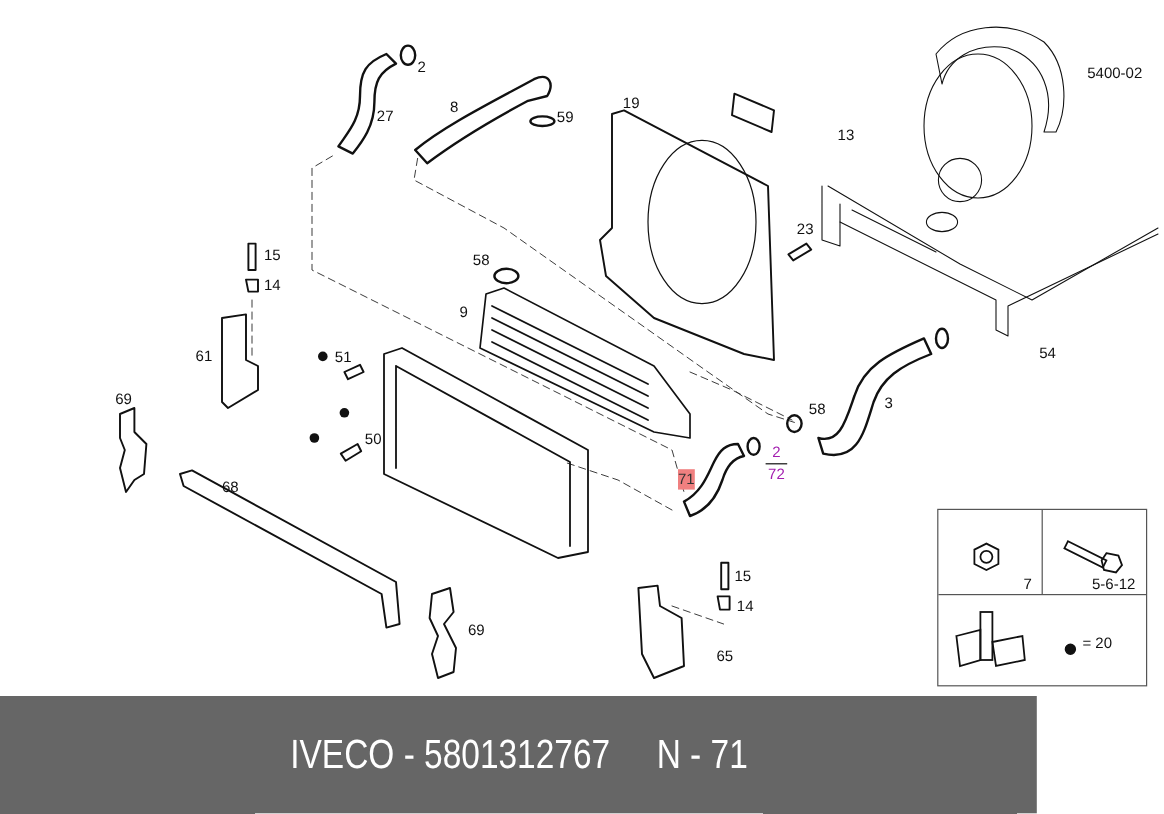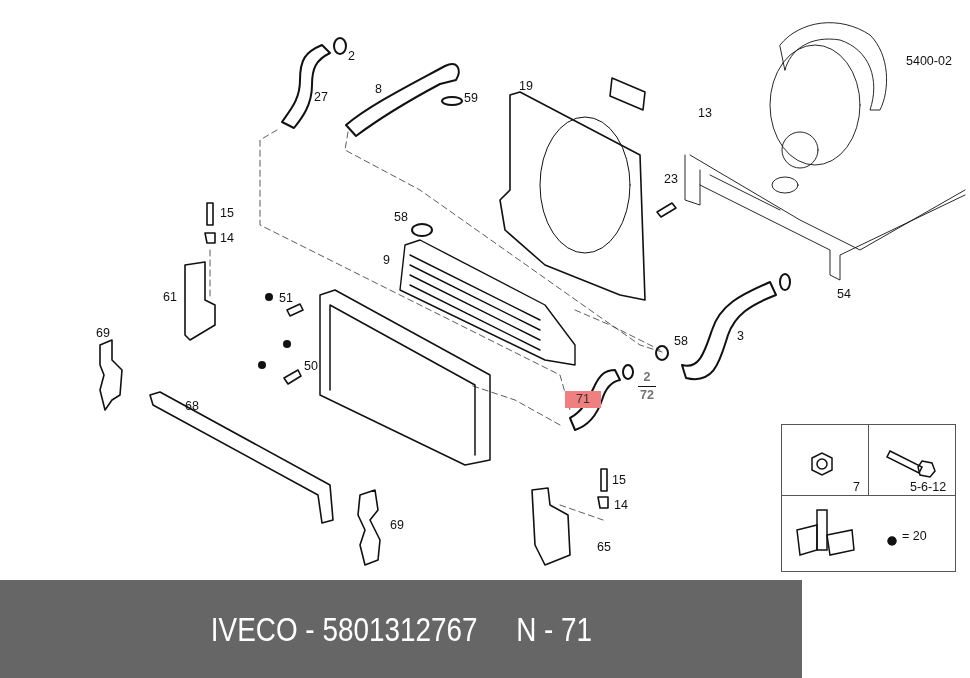--- a/index.html
+++ b/index.html
@@ -1,31 +1,31 @@
 <!DOCTYPE html>
 <html><head>
 <meta charset="utf-8">
 <style>
   html, body { margin: 0; padding: 0; }
   body { width: 970px; height: 678px; background: #ffffff; position: relative; overflow: hidden; font-family: "Liberation Sans", sans-serif; }
   #diagram { position: absolute; left: 0; top: 0; width: 970px; height: 580px; background: #ffffff; }
   #diagram svg { position: absolute; left: 0; top: 0; }
   .callout { position: absolute; font-size: 12.5px; color: #111; line-height: 1; white-space: nowrap; }
-  .callout.hl { background: #f08080; color: #333; padding: 2px 11px; }
-  .frac { position: absolute; font-size: 12.5px; color: #737373; text-align: center; line-height: 1; font-weight: bold; }
+  .callout.hl { background: #f08080; color: #333; padding: 2px 0; }
+  .frac { position: absolute; font-size: 12.5px; color: #a21caf; text-align: center; line-height: 1; }
   .frac .line { display: block; border-top: 1px solid #111; margin: 2px 0; width: 18px; }
   .dot { position: absolute; width: 8px; height: 8px; border-radius: 50%; background: #111; }
   #watermark { position: absolute; left: 150px; top: 408px; width: 640px; height: 160px; pointer-events: none; }
   #wm-text { position: absolute; left: 160px; top: 0; font-size: 170px; line-height: 160px; color: transparent; -webkit-text-stroke: 1.4px #cfcfcf; letter-spacing: 2px; font-family: "Liberation Sans", sans-serif; }
   #wm-badge { position: absolute; left: 0; top: 0; width: 140px; height: 140px; border: 1.5px solid #d8d8d8; border-radius: 22px; }
   #legend { position: absolute; left: 781px; top: 424px; width: 173px; height: 146px; border: 1px solid #555; background: #fff; }
   #legend .vdiv { position: absolute; left: 86px; top: 0; width: 1px; height: 70px; background: #555; }
   #legend .hdiv { position: absolute; left: 0; top: 70px; width: 173px; height: 1px; background: #555; }
   #legend .lbl { position: absolute; font-size: 12.5px; color: #111; }
-  #footer { position: absolute; left: 0; top: 580px; width: 802px; height: 98px; background: #666666; display: flex; align-items: center; justify-content: center; }
+  #footer { position: absolute; left: 0; top: 580px; width: 864px; height: 98px; background: #666666; display: flex; align-items: center; justify-content: center; }
   #footer .ft { color: #ffffff; font-size: 34px; letter-spacing: 0px; font-family: "Liberation Sans", sans-serif; transform: scaleX(0.82); white-space: pre; }
 </style>
 </head>
 <body>
 
 <div id="diagram">
   <svg width="970" height="580" viewBox="0 0 970 580" fill="none" stroke="#111" stroke-width="1.3" stroke-linejoin="round" stroke-linecap="round">
 
     <g stroke="#333" stroke-width="0.8" stroke-dasharray="6 4">
       <path d="M277 130 L260 140 L260 225 L560 375 L570 410"></path>
@@ -98,28 +98,28 @@
 
 
   <div class="callout" style="left:906px; top:55px;">5400-02</div>
 
   <div class="callout" style="left:348px; top:50px;">2</div>
   <div class="callout" style="left:314px; top:91px;">27</div>
   <div class="callout" style="left:375px; top:83px;">8</div>
   <div class="callout" style="left:464px; top:92px;">59</div>
   <div class="callout" style="left:519px; top:80px;">19</div>
   <div class="callout" style="left:650px; top:107px;margin-left:48px;">13</div>
-  <div class="callout" style="left:664px; top:173px;text-align:center;">23</div>
+  <div class="callout" style="left:664px; top:185px;text-align:center;">23</div>
   <div class="callout" style="left:220px; top:207px;">15</div>
   <div class="callout" style="left:220px; top:232px;">14</div>
   <div class="callout" style="left:394px; top:211px;">58</div>
   <div class="callout" style="left:383px; top:254px;">9</div>
   <div class="callout" style="left:163px; top:291px;">61</div>
   <div class="callout" style="left:279px; top:292px;">51</div>
-  <div class="callout" style="left:797px; top:288px;padding-left:40px;">54</div>
+  <div class="callout" style="left:826px; top:288px;padding-left:40px;">54</div>
   <div class="callout" style="left:737px; top:330px;">3</div>
   <div class="callout" style="left:674px; top:335px;">58</div>
   <div class="callout" style="left:96px; top:327px;">69</div>
   <div class="callout" style="left:272px; top:360px;margin-left:32px;">50</div>
   <div class="callout" style="left:185px; top:380px;margin-top:20px;">68</div>
   <div class="callout hl" style="left:565px; top:391px;">71</div>
   <div class="callout" style="left:612px; top:474px;">15</div>
   <div class="callout" style="left:614px; top:499px;">14</div>
   <div class="callout" style="left:390px; top:519px;">69</div>
   <div class="callout" style="left:597px; top:541px;">65</div>

